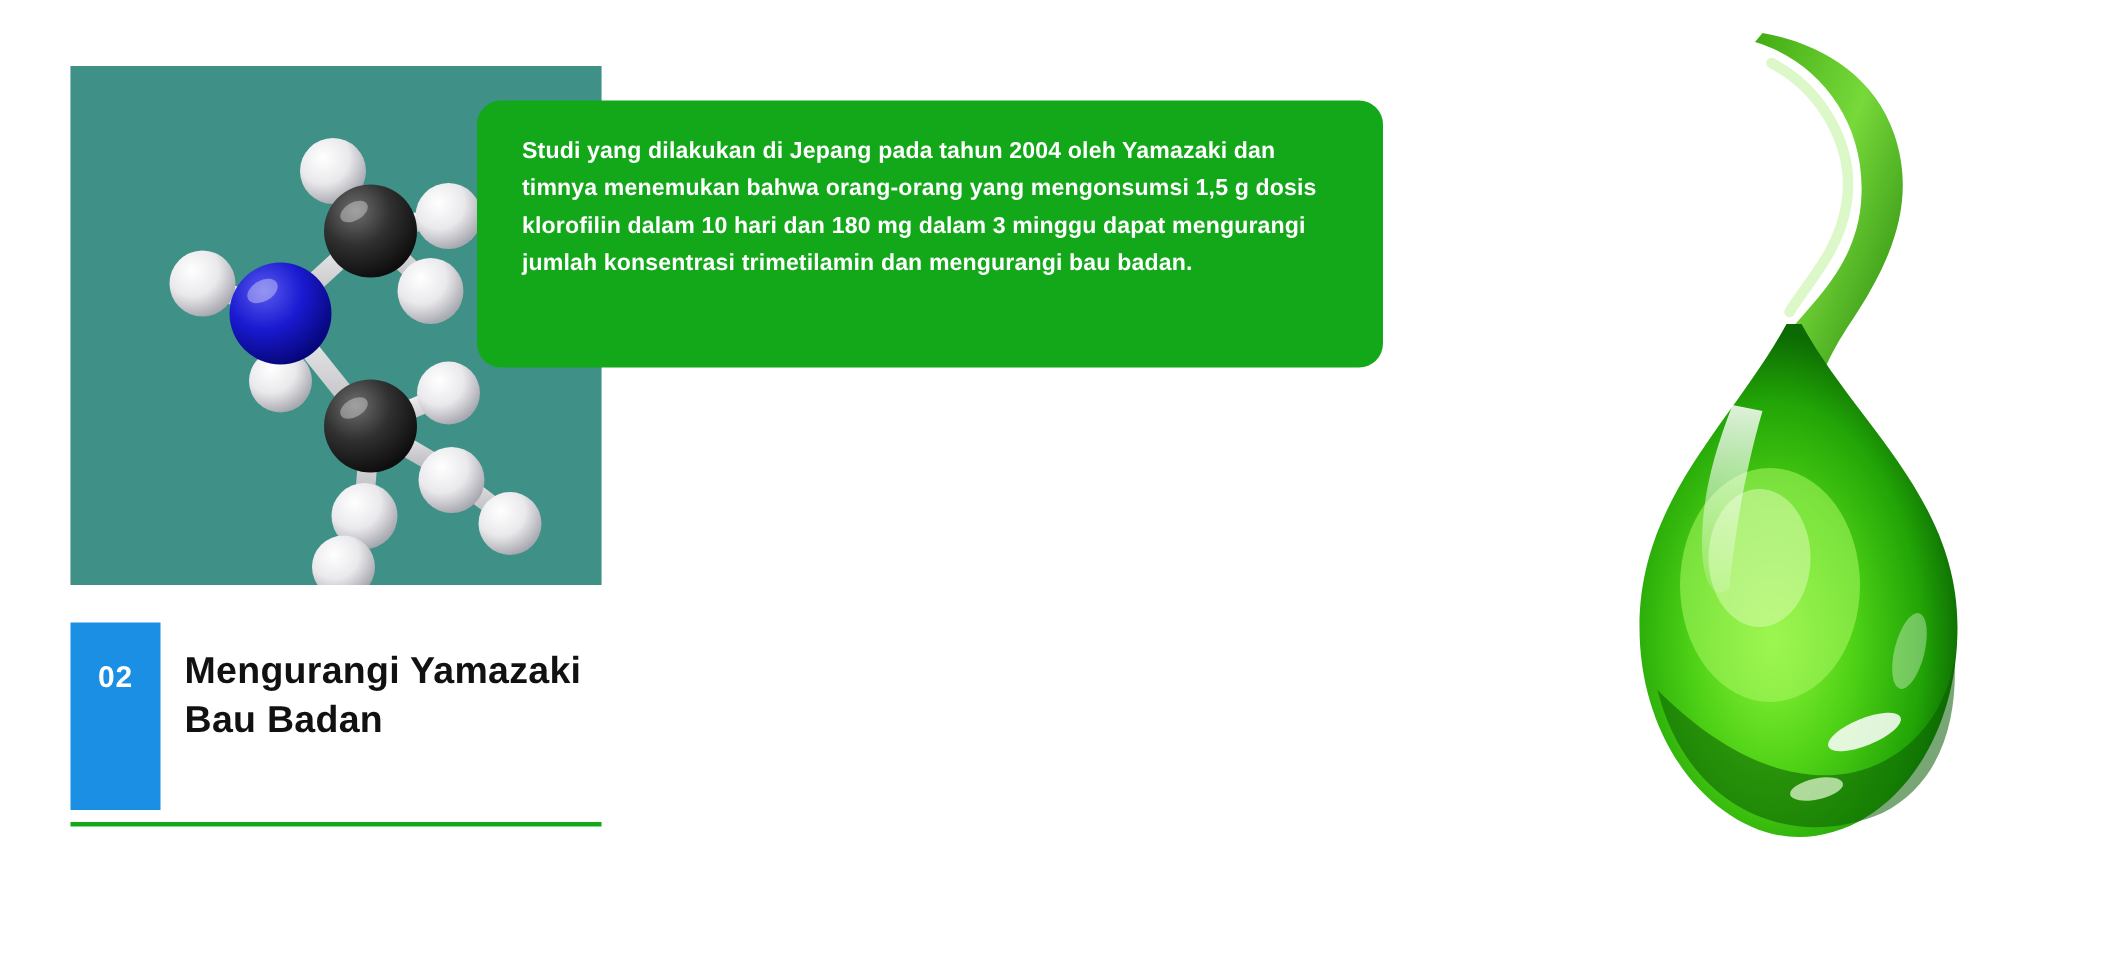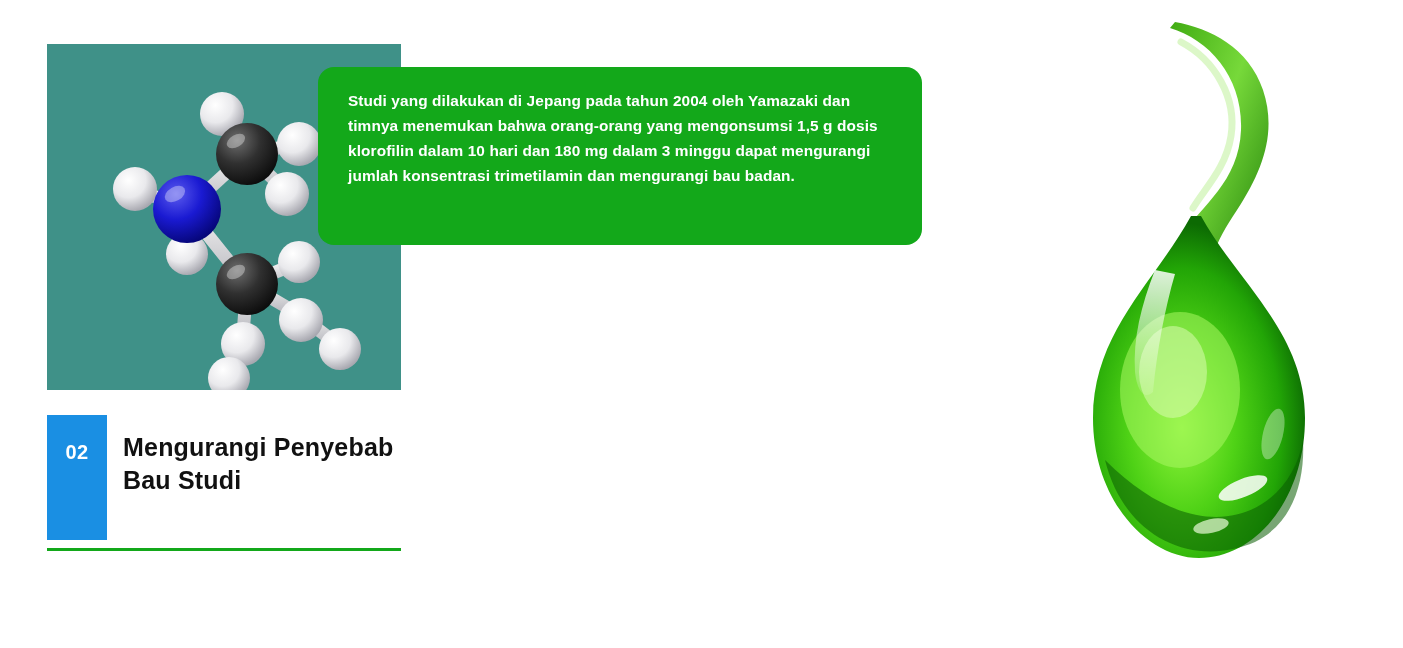--- a/index.html
+++ b/index.html
@@ -168,21 +168,21 @@
     <circle cx="293" cy="305" r="21" fill="url(#gH)"></circle>
   </svg>
 </div>
 
 <div class="callout">
   <p class="callout-text">Studi yang dilakukan di Jepang pada tahun 2004 oleh Yamazaki dan timnya menemukan bahwa orang-orang yang mengonsumsi 1,5 g dosis klorofilin dalam 10 hari dan 180 mg dalam 3 minggu dapat mengurangi jumlah konsentrasi trimetilamin dan mengurangi bau badan.</p>
 </div>
 
 <div class="section-block">
   <div class="number-chip">02</div>
-  <div class="section-title">Mengurangi Penyebab Bau Studi</div>
+  <div class="section-title">Mengurangi Yamazaki Bau Badan</div>
   <div class="section-rule"></div>
 </div>
 
 <div class="droplet-wrap">
   <svg class="droplet-svg" viewBox="0 0 375 610">
     <defs>
       <radialGradient id="dropMain" cx="42%" cy="62%" r="60%">
         <stop offset="0%" stop-color="#8ef43a"></stop>
         <stop offset="42%" stop-color="#4fd216"></stop>
         <stop offset="78%" stop-color="#22a506"></stop>

